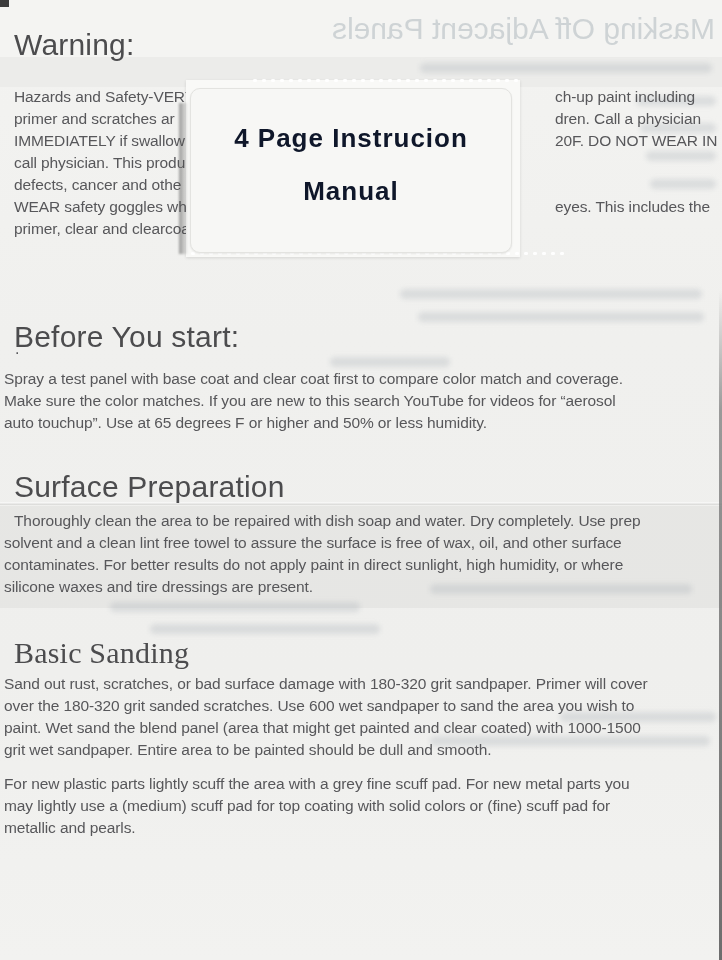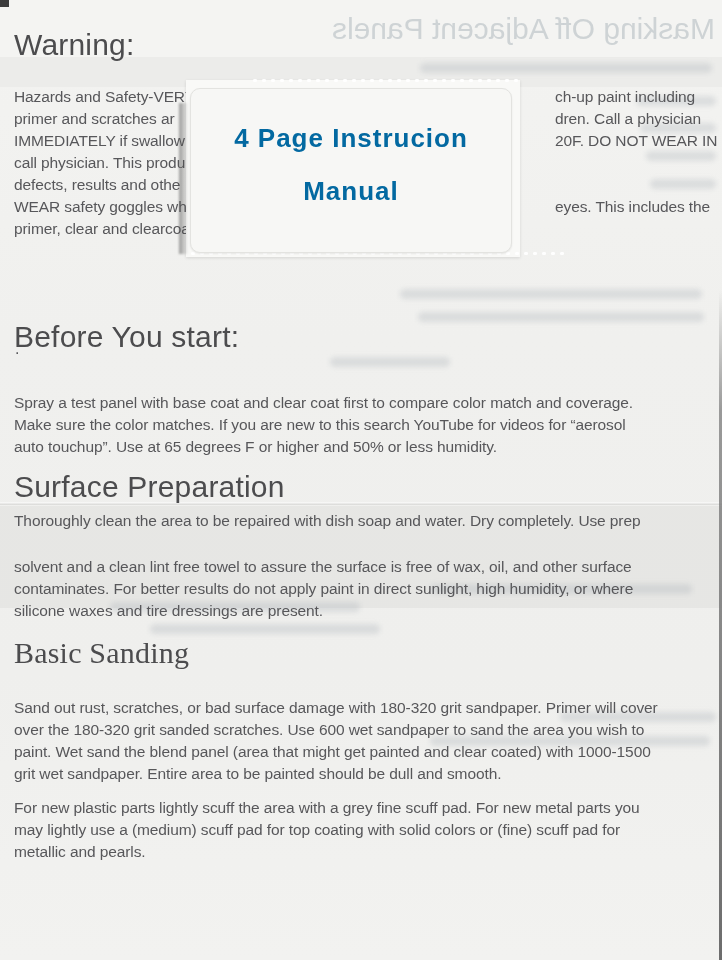--- a/index.html
+++ b/index.html
@@ -25,21 +25,21 @@
     transform:scaleX(-1);filter:blur(.7px);white-space:nowrap;
   }
   .ghost-line{position:absolute;z-index:0;height:10px;border-radius:5px;
     background:rgba(168,177,181,.30);filter:blur(2.4px);}
   
   .heading{
     position:absolute;left:14px;z-index:2;
     font-size:30px;font-weight:normal;color:#4c4c4e;letter-spacing:.2px;white-space:nowrap;
   }
   .bodytext{font-size:15.5px;letter-spacing:-.1px;color:#57575a;line-height:22px;}
-  .para{position:absolute;left:14px;width:702px;z-index:2;white-space:pre-line;margin-top:24px;}
+  .para{position:absolute;left:4px;width:702px;z-index:2;white-space:pre-line;}
   .w-lines{position:absolute;left:14px;top:86px;width:702px;z-index:2;}
   .w-line{position:relative;height:22px;}
   .w-left{position:absolute;left:0;white-space:nowrap;}
   .w-right{position:absolute;left:509px;white-space:nowrap;margin-left:32px;}
   .p-line{position:absolute;left:14px;z-index:2;white-space:nowrap;}
   .italic{}
   .stray-dot{position:absolute;left:15px;top:340px;z-index:2;font-size:16px;color:#57575a;}
   
   .liner{position:absolute;left:186px;top:80px;width:334px;height:177px;z-index:3;
     background:#f9f9f7;box-shadow:0 1px 3px rgba(0,0,0,.12);}
@@ -48,21 +48,21 @@
     background-size:9px 5px;}
   .perf-top{left:252px;top:78px;width:268px;}
   .perf-bottom{left:190px;top:251px;width:378px;}
   .label-shadow{position:absolute;left:179px;top:103px;width:9px;height:151px;z-index:4;
     background:linear-gradient(90deg,rgba(82,82,82,.55),rgba(82,82,82,0));filter:blur(1px);}
   .label{position:absolute;left:190px;top:88px;width:322px;height:165px;z-index:5;
     background:#f7f7f5;border:1px solid #e3e3e0;border-radius:10px;
     box-shadow:0 1px 2px rgba(0,0,0,.08);
     display:flex;flex-direction:column;align-items:center;justify-content:flex-start;
     padding-top:34px;box-sizing:border-box;gap:22px;}
-  .label-line{font-size:26px;font-weight:bold;letter-spacing:1px;color:#0369a1;white-space:nowrap;}
+  .label-line{font-size:26px;font-weight:bold;letter-spacing:1px;color:#0f172a;white-space:nowrap;}
 </style>
 </head>
 <body>
 
 <div class="band band-top"></div>
 <div class="band band-under-warning"></div>
 <div class="band band-crease-dark"></div>
 <div class="crease-line"></div>
 
 <div class="ghost-heading">Masking Off Adjacent Panels</div>
@@ -92,21 +92,21 @@
       <span class="w-right">dren. Call a physician</span>
     </div>
   <div class="w-line">
       <span class="w-left">IMMEDIATELY if swallow</span>
       <span class="w-right">20F. DO NOT WEAR IN</span>
     </div>
   <div class="w-line">
       <span class="w-left">call physician. This produ</span>
     </div>
   <div class="w-line">
-      <span class="w-left">defects, results and othe</span>
+      <span class="w-left">defects, cancer and othe</span>
     </div>
   <div class="w-line">
       <span class="w-left">WEAR safety goggles wh</span>
       <span class="w-right">eyes. This includes the</span>
     </div>
   <div class="w-line">
       <span class="w-left">primer, clear and clearcoat.</span>
       <span class="w-right"></span>
     </div>
 </div>

